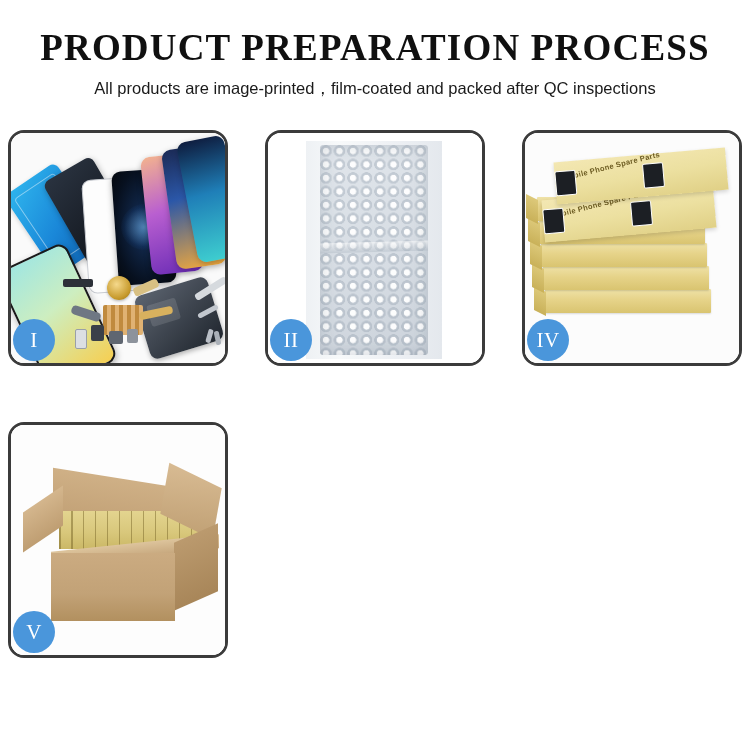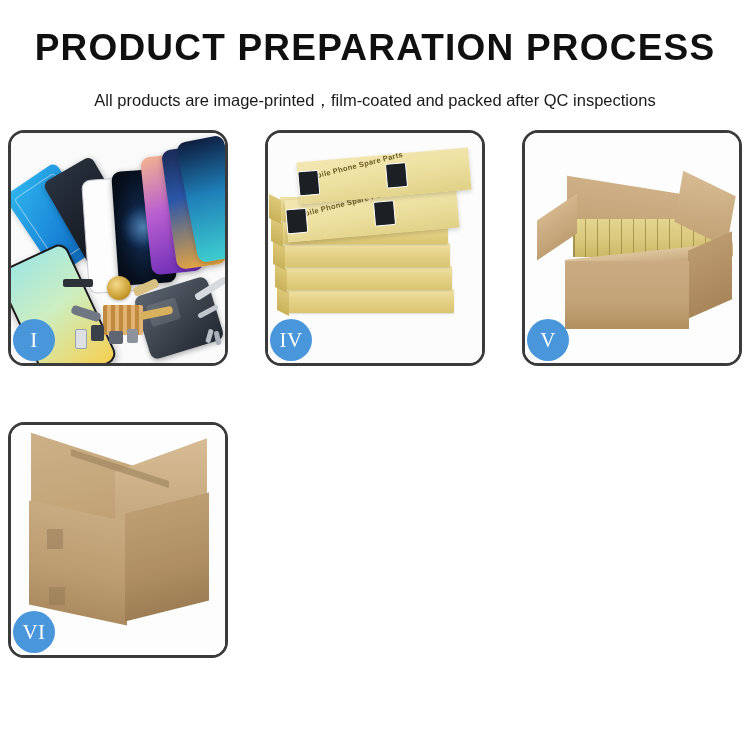--- a/index.html
+++ b/index.html
@@ -15,35 +15,35 @@
     position: relative;
   }
 
   
   .header {
     width: 750px;
     padding-top: 26px;
     text-align: center;
   }
   .title {
-    font-family: Liberation Sans, sans-serif;
+    font-family: Liberation Serif, serif;
     font-size: 37px;
     font-weight: 700;
     letter-spacing: 1.2px;
     color: #101010;
     line-height: 44px;
     white-space: nowrap;
   }
   .subtitle {
     font-family: "Liberation Sans", sans-serif;
     font-size: 16.5px;
     font-weight: 400;
     color: #1a1a1a;
     line-height: 22px;
-    margin-top: 19px;
+    margin-top: 7px;
     white-space: nowrap;
   }
 
   
   .grid {
     position: absolute;
     left: 8px;
     top: 130px;
     width: 734px;
     display: grid;
@@ -405,20 +405,28 @@
       <div class="part sm3"></div>
       <div class="part sm4"></div>
       <div class="part screw1"></div>
       <div class="part screw2"></div>
       <div class="part screw3"></div>
       <div class="part tool"></div>
     </div>
     <div class="badge">I</div>
   </div>
 
+  <div class="panel p2">
+    <div class="photo">
+      <div class="bg"></div>
+      <div class="wrapsheet"></div>
+      <div class="bubbles"></div>
+    </div>
+    <div class="badge">II</div>
+  </div>
 
 
   <div class="panel p4">
     <div class="photo">
       <div class="bg"></div>
       <div class="stack stack-a">
         <div class="sbox">
             <span class="side"></span>
           </div>
         <div class="sbox">
@@ -457,27 +465,14 @@
       <div class="ct-inner"></div>
       <div class="ct-flapL"></div>
       <div class="ct-flapR"></div>
       <div class="ct-rim"></div>
       <div class="ct-sideR"></div>
       <div class="ct-body"></div>
     </div>
     <div class="badge">V</div>
   </div>
 
-  <div class="panel p6">
-    <div class="photo">
-      <div class="bg"></div>
-      <div class="cb-top"></div>
-      <div class="cb-topR"></div>
-      <div class="cb-seam"></div>
-      <div class="cb-left"></div>
-      <div class="cb-right"></div>
-      <div class="cb-tapeA"></div>
-      <div class="cb-tapeB"></div>
-    </div>
-    <div class="badge">VI</div>
-  </div>
 
 </div>
 
 </body></html>

